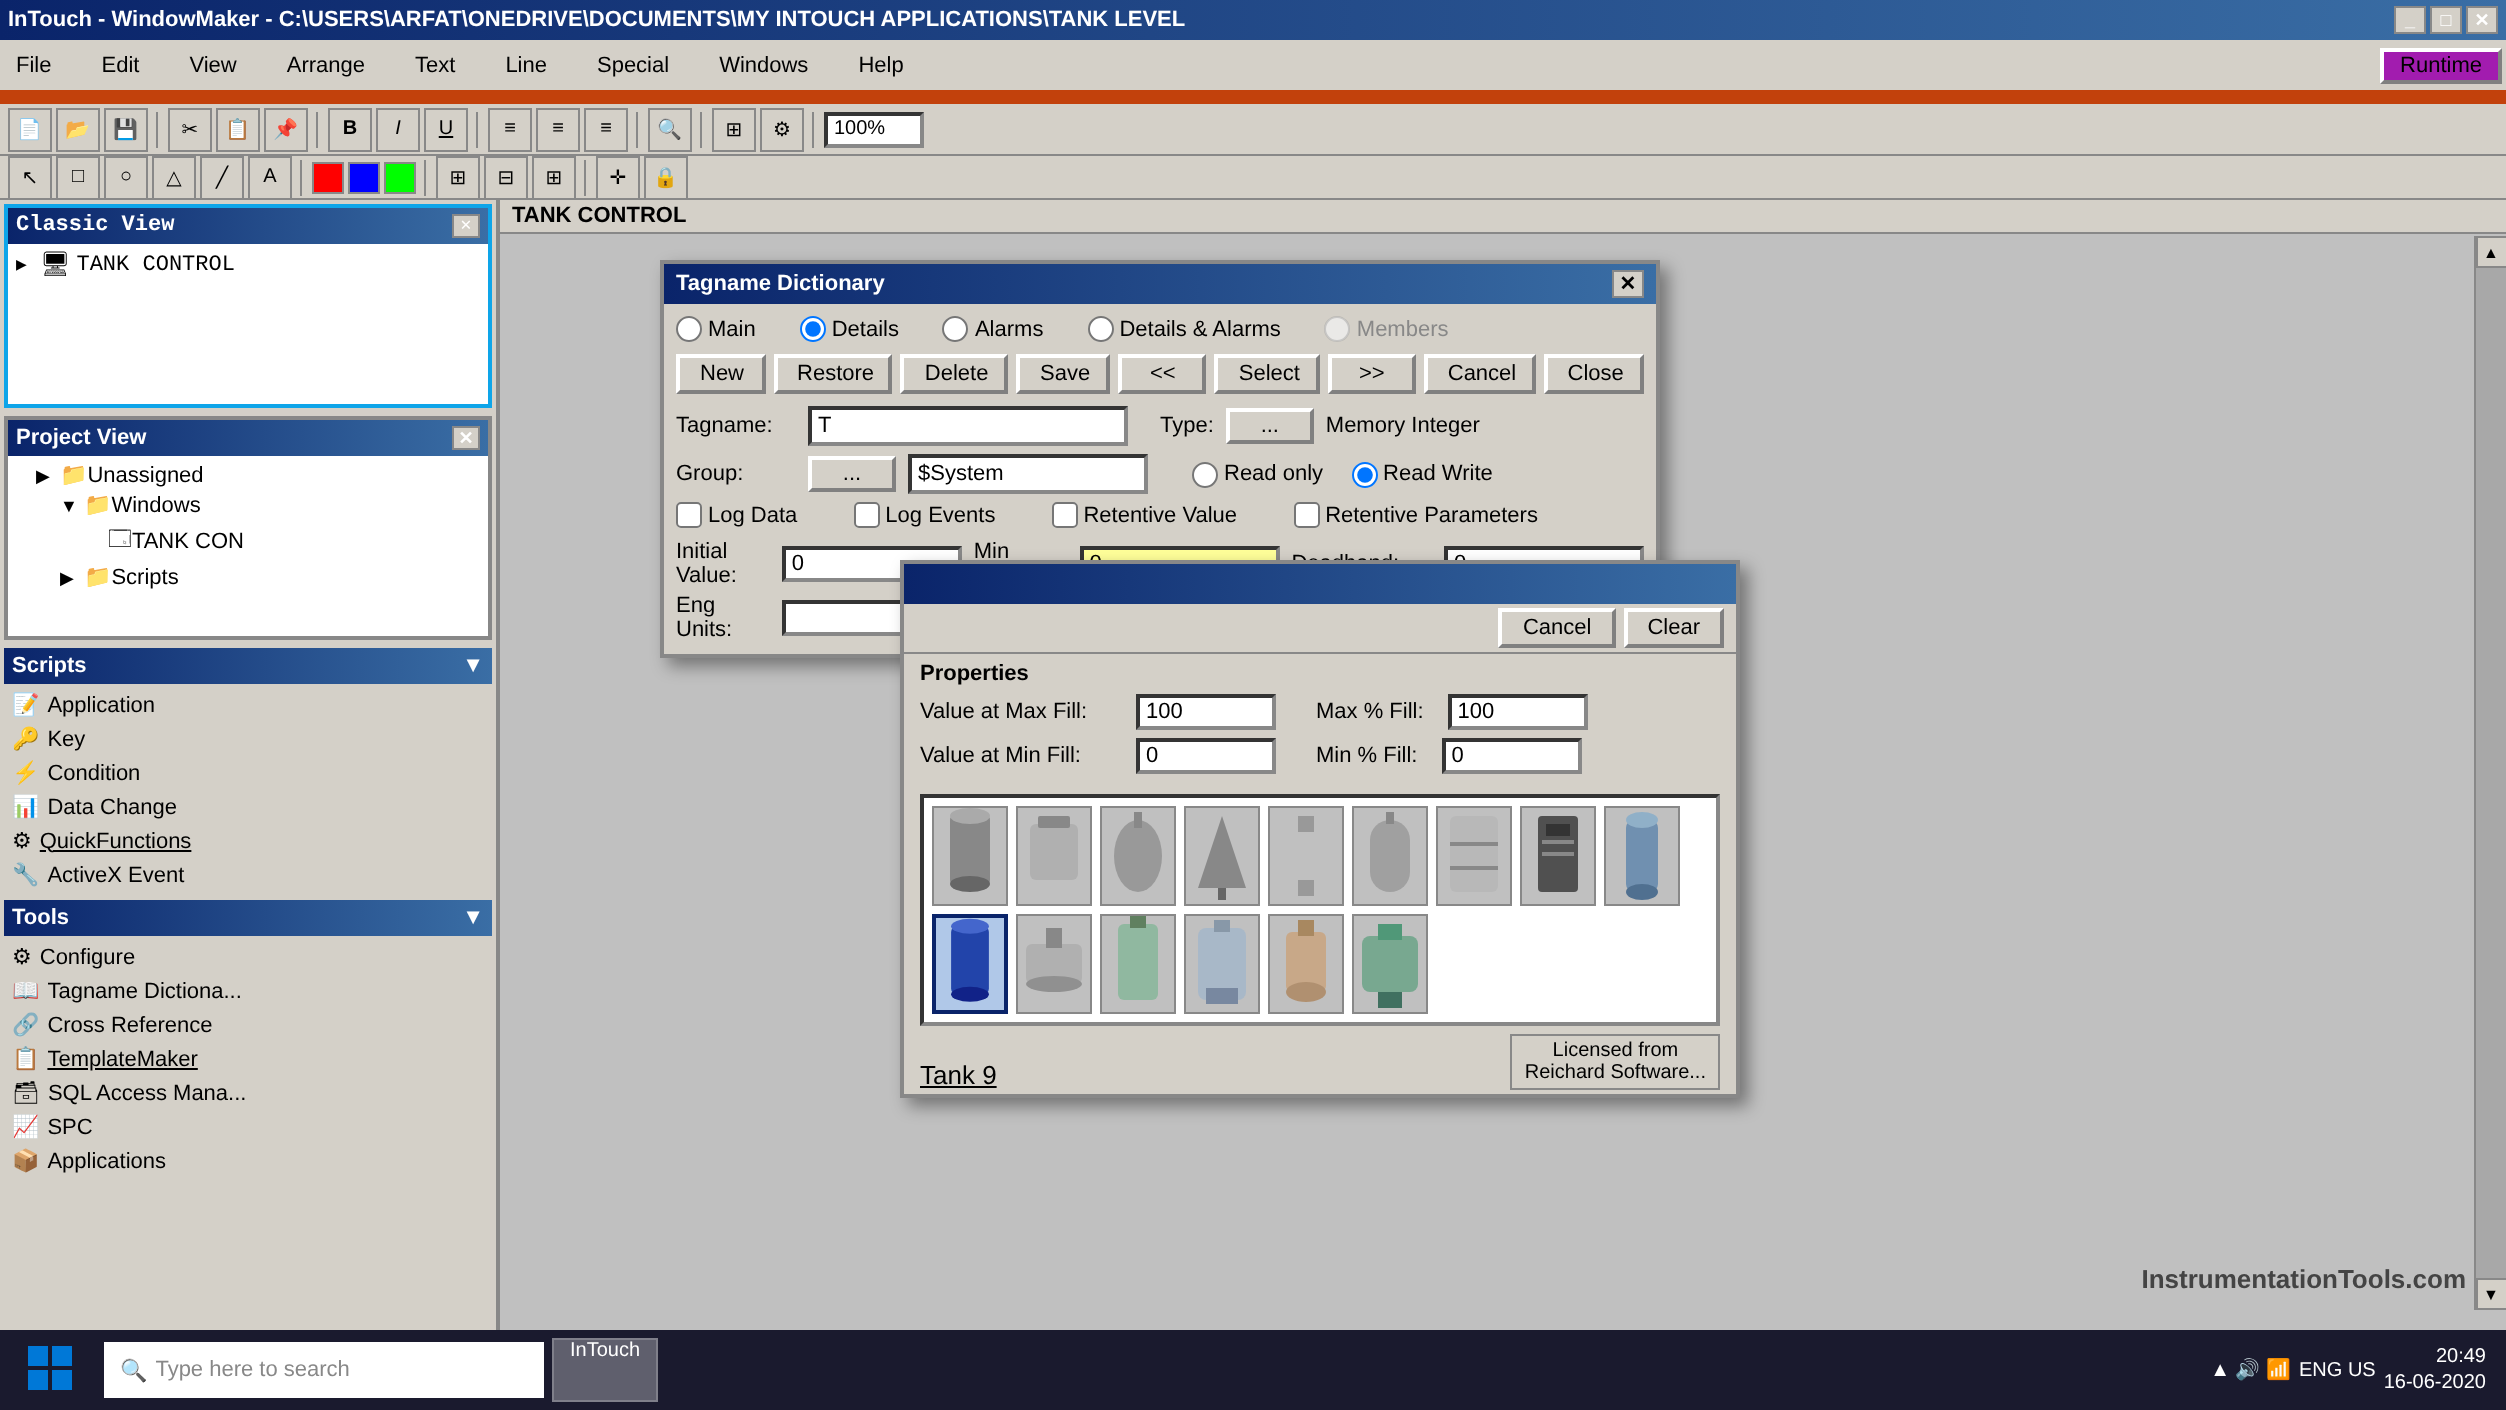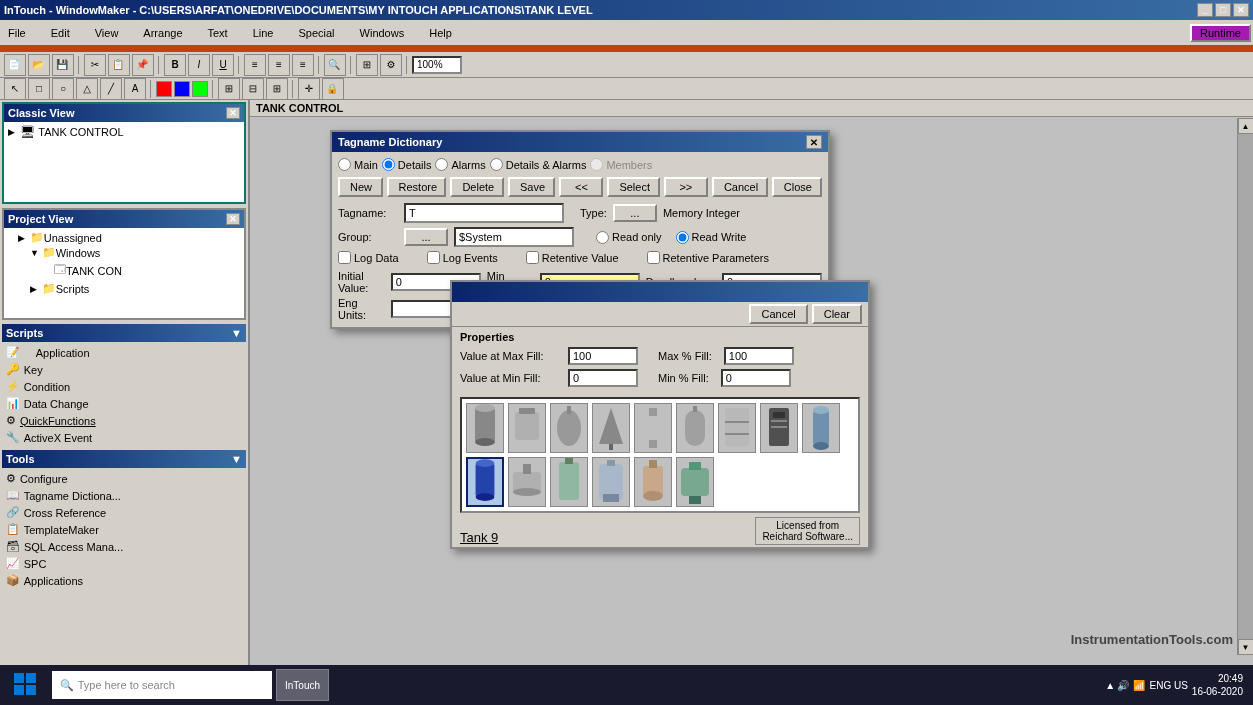--- a/index.html
+++ b/index.html
@@ -183,21 +183,21 @@
       color: black;
       font-size: 10px;
       display: flex; align-items: center; justify-content: center;
       cursor: pointer;
     }
     .dialog-content {
       padding: 6px;
     }
     .radio-row {
       display: flex;
-      gap: 4px;
+      gap: 22px;
       margin-bottom: 6px;
       align-items: center;
     }
     .radio-label {
       display: flex;
       align-items: center;
       gap: 3px;
       font-size: 11px;
       cursor: pointer;
     }
@@ -408,21 +408,20 @@
       display: flex; align-items: center; justify-content: center;
       cursor: pointer;
     }
     .taskbar-app {
       height: 32px;
       padding: 0 8px;
       background: rgba(255,255,255,0.1);
       color: white;
       font-size: 9px;
       display: flex;
-      align-items: center;
       cursor: pointer;
       border: 1px solid rgba(255,255,255,0.2);
     }
     .taskbar-spacer { flex: 1; }
     .system-tray {
       color: white;
       font-size: 10px;
       padding: 0 6px;
       display: flex;
       align-items: center;
@@ -528,21 +527,21 @@
   <div class="toolbar-btn">⊞</div>
   <div class="toolbar-sep"></div>
   <div class="toolbar-btn">✛</div>
   <div class="toolbar-btn">🔒</div>
 </div>
 
 <div class="main-layout" style="height: calc(705px - 20px - 20px - 26px - 22px - 40px);">
 
   <div class="left-panels">
 
-    <div style="border: 2px solid #0f766e; margin: 2px;">
+    <div style="border: 2px solid #0ea5e9; margin: 2px; font-family: Liberation Mono, monospace;">
       <div class="panel-title-bar">
         <span>Classic View</span>
         <div class="panel-close">✕</div>
       </div>
       <div style="background:white; height: 80px; overflow-y:auto; padding:2px;">
         <div class="tree-item">
           <span class="expand">▶</span>
           <span style="font-size:12px; margin-right:3px;">🖥</span>
           <span>TANK CONTROL</span>
         </div>
@@ -579,21 +578,21 @@
     </div>
 
     <div style="margin: 2px;">
       <div class="scripts-header">
         <span>Scripts</span>
         <span style="cursor:pointer;">▼</span>
       </div>
       <div>
         <div class="script-item">
           <span>📝</span>
-          <span style="margin-left:16px;">Application</span>
+          <span style="margin-left:4px;">Application</span>
         </div>
         <div class="script-item">
           <span>🔑</span>
           <span style="margin-left:4px;">Key</span>
         </div>
         <div class="script-item">
           <span>⚡</span>
           <span style="margin-left:4px;">Condition</span>
         </div>
         <div class="script-item">
@@ -624,21 +623,21 @@
         <div class="tool-item">
           <span>📖</span>
           <span style="margin-left:4px;">Tagname Dictiona...</span>
         </div>
         <div class="tool-item">
           <span>🔗</span>
           <span style="margin-left:4px;">Cross Reference</span>
         </div>
         <div class="tool-item">
           <span>📋</span>
-          <span style="margin-left:4px;">TemplateMaker</span>
+          <span style="margin-left:4px;text-decoration:underline;">TemplateMaker</span>
         </div>
         <div class="tool-item">
           <span>🗃</span>
           <span style="margin-left:4px;">SQL Access Mana...</span>
         </div>
         <div class="tool-item">
           <span>📈</span>
           <span style="margin-left:4px;">SPC</span>
         </div>
         <div class="tool-item">

